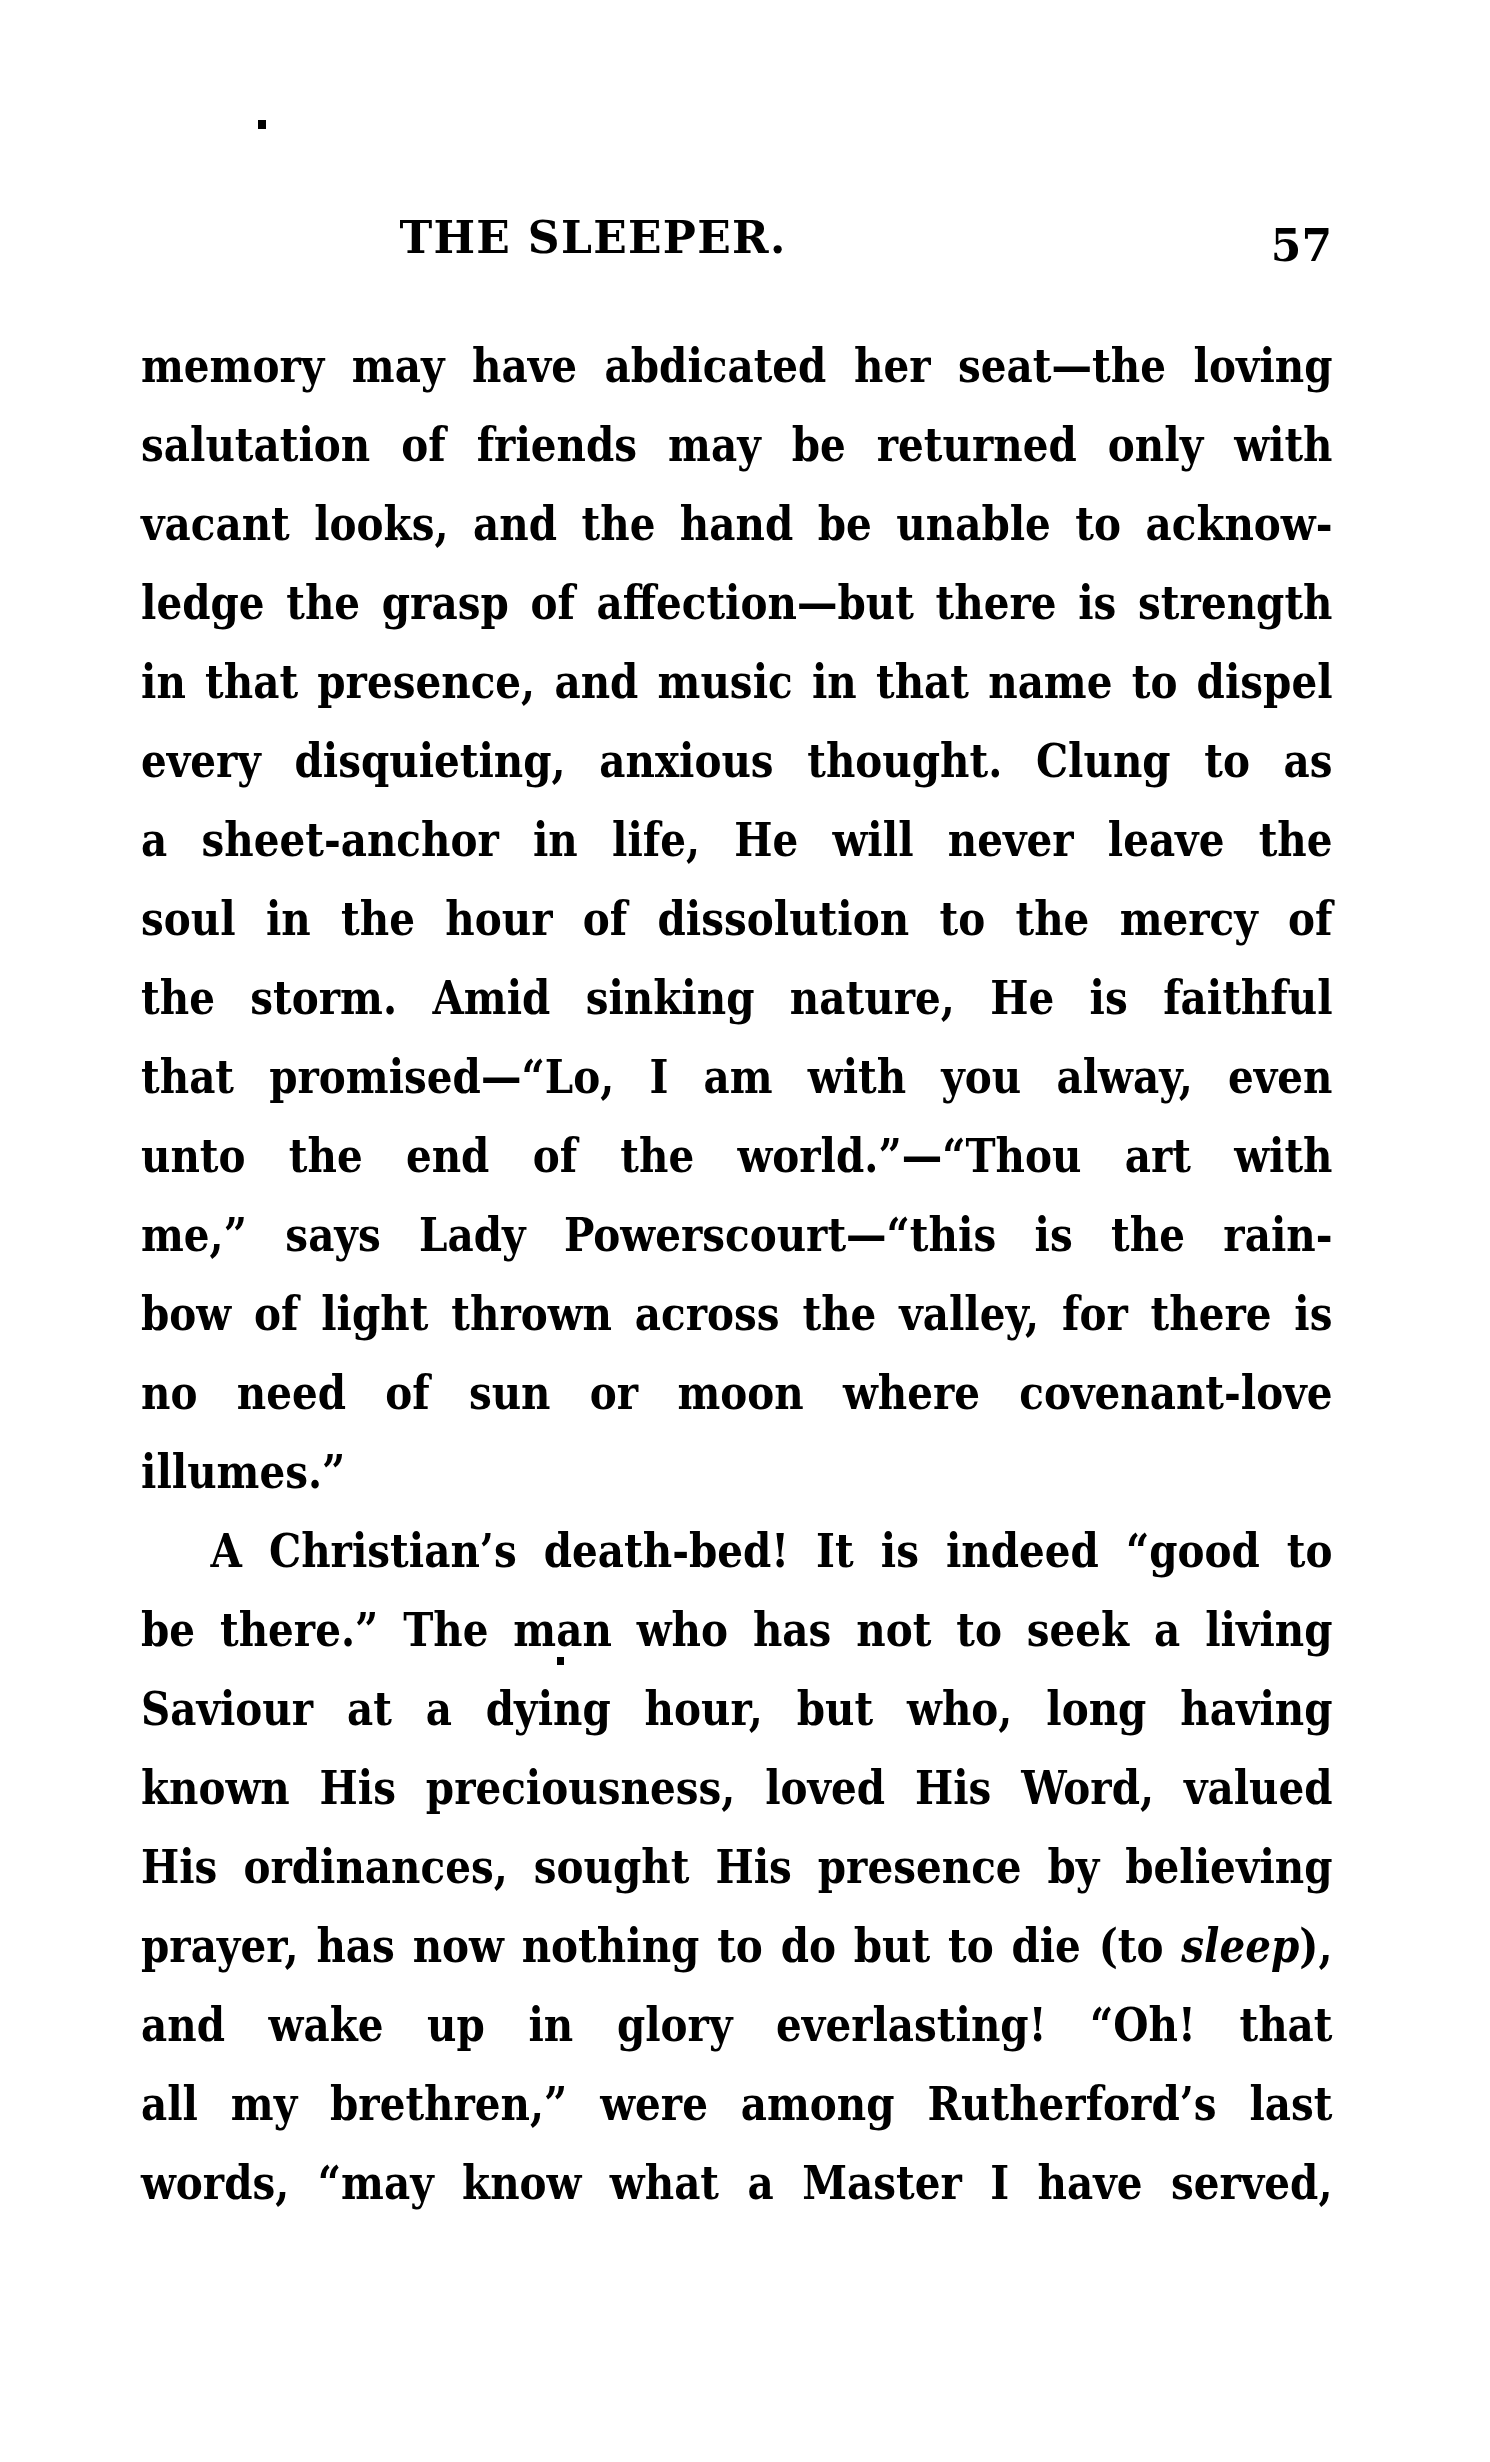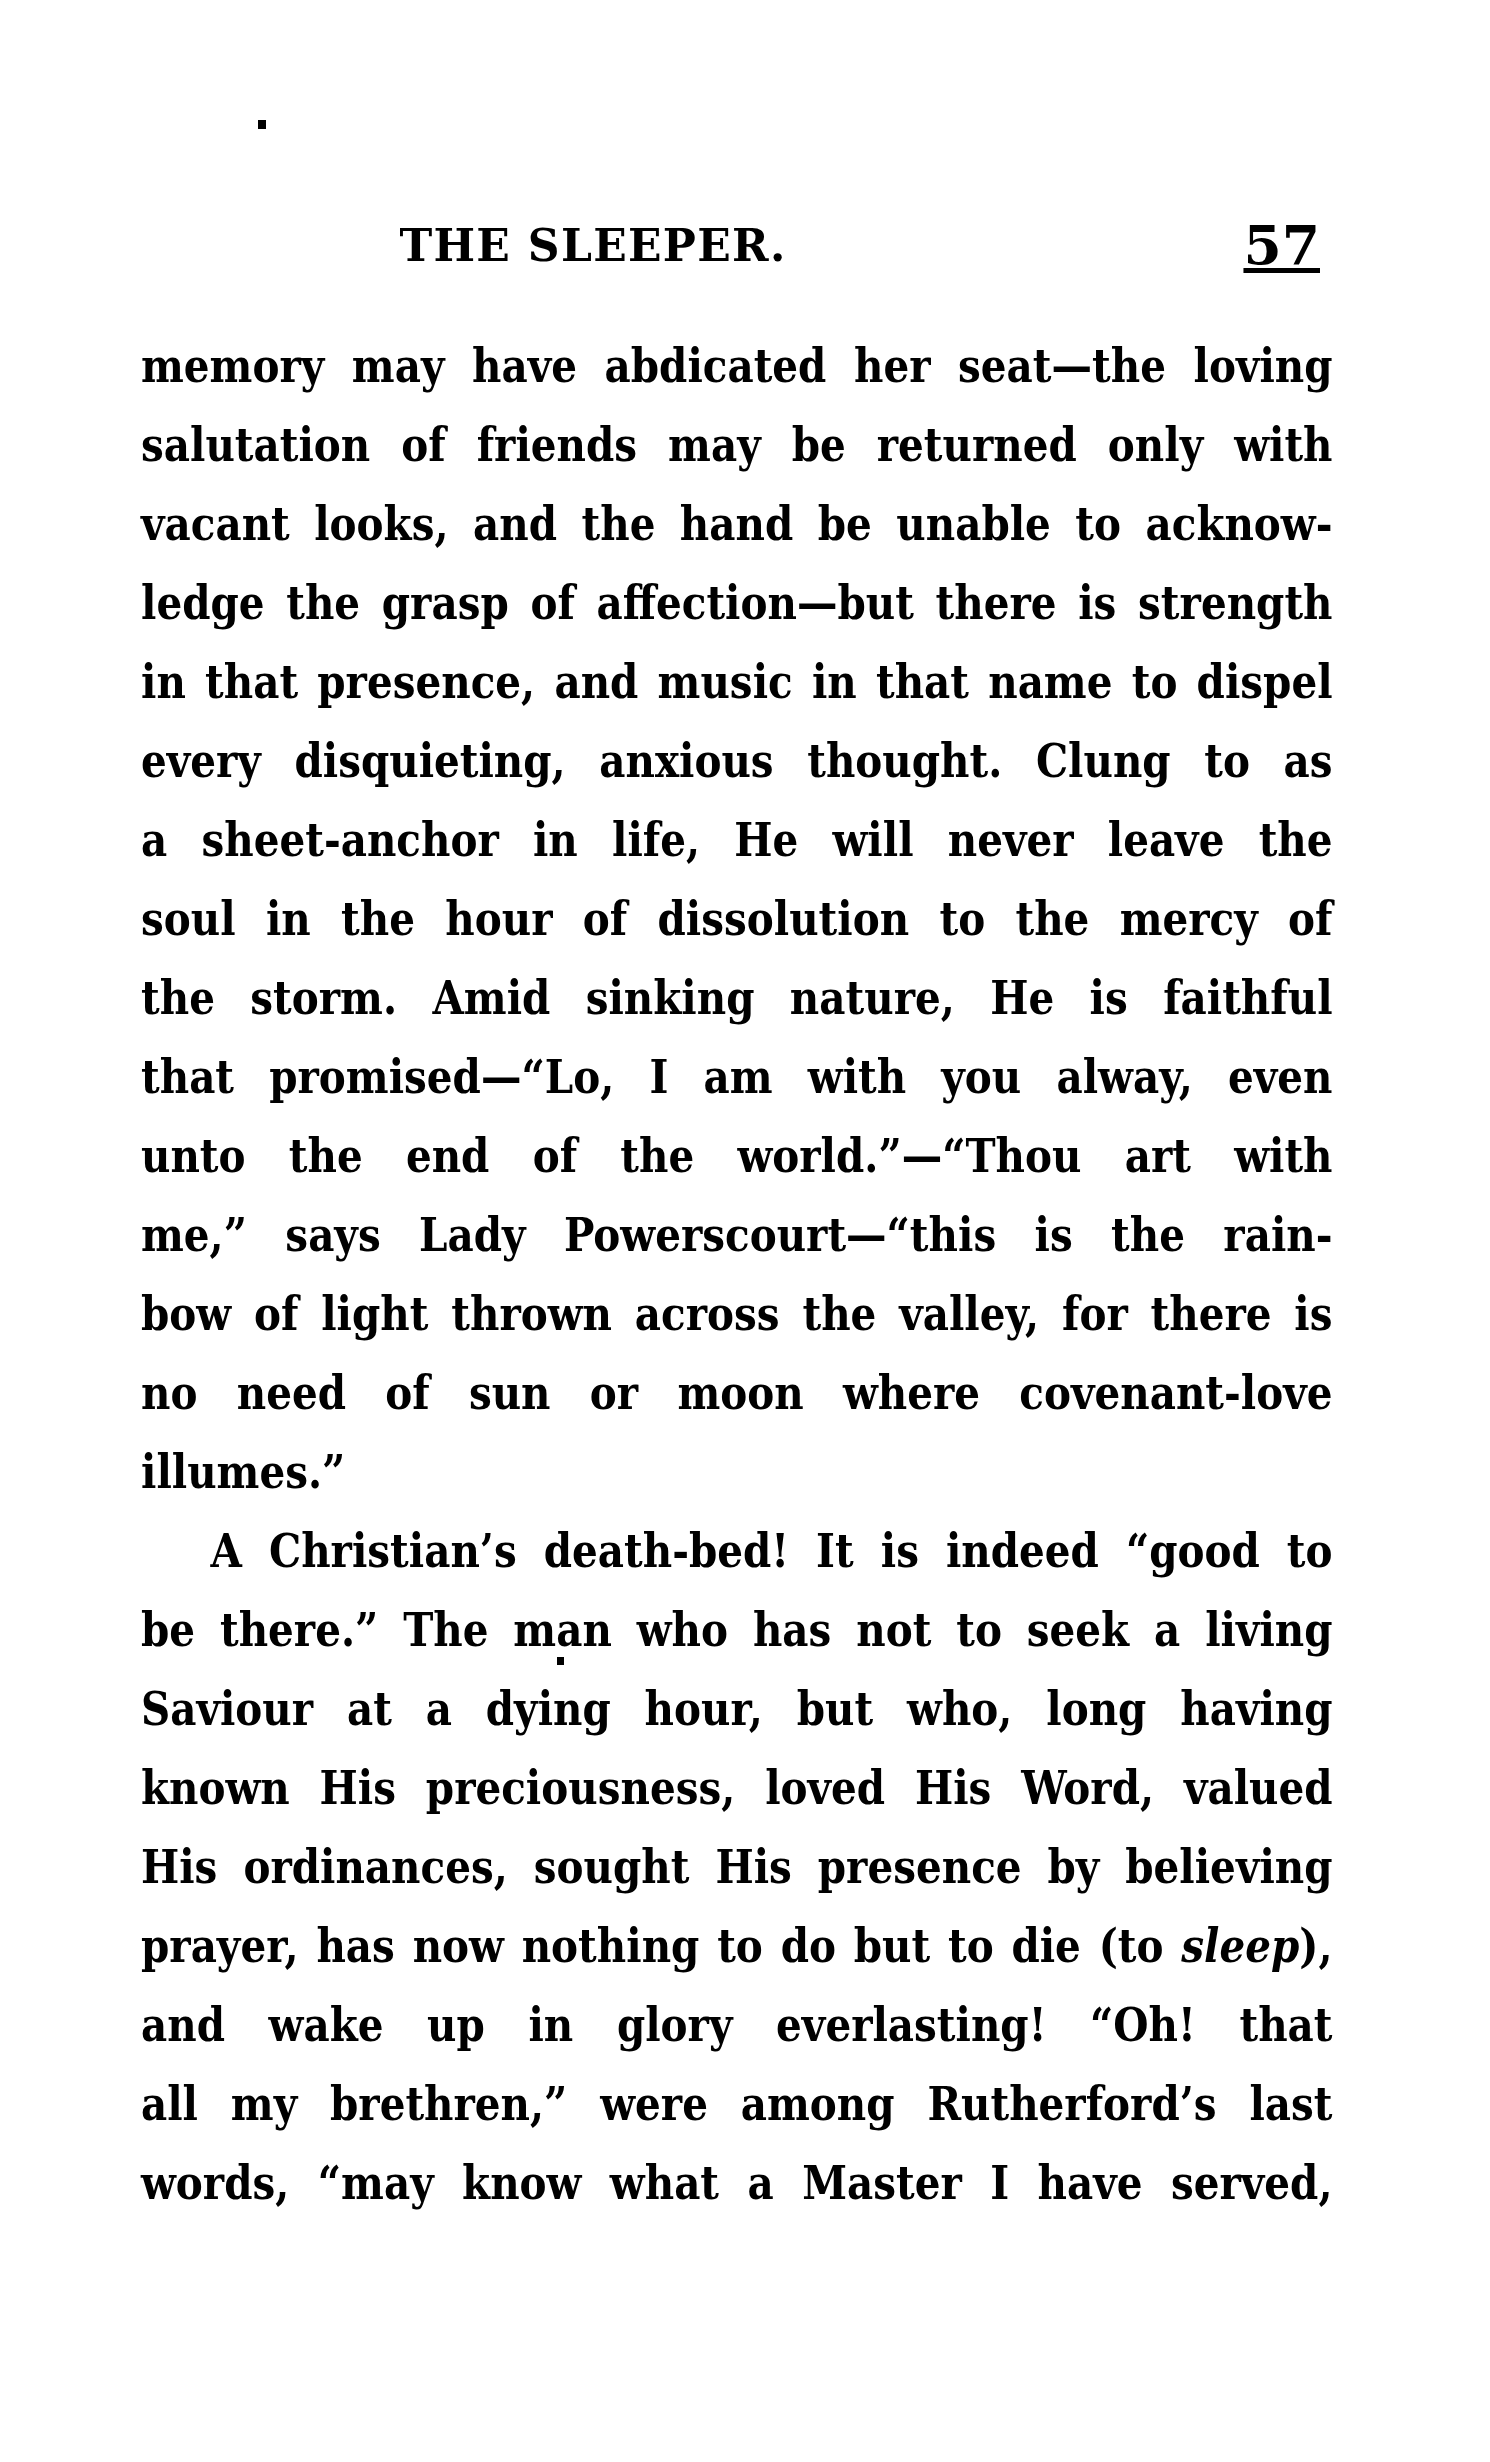--- a/index.html
+++ b/index.html
@@ -13,38 +13,37 @@
     height: 2462px;
     background: #ffffff;
     color: #000000;
     font-family: "DejaVu Serif", "Liberation Serif", serif;
     font-weight: 700;
     overflow: hidden;
   }
   
   .running-title {
     position: absolute;
-    top: 216px;
+    top: 208px;
     left: 0;
     width: 1186px;
     height: 60px;
     line-height: 60px;
     font-size: 44px;
     letter-spacing: 1.3px;
     text-align: center;
     white-space: nowrap;
   }
   .page-number {
     position: absolute;
     top: 216px;
-    right: 170px;
+    right: 158px;
     height: 60px;
     line-height: 60px;
-    font-size: 55px;
-    text-decoration: underline;
+    font-size: 44px;
   }
   
   .text-block {
     position: absolute;
     left: 141px;
     top: 327px;
     width: 1354px;
     transform: scaleX(0.88);
     transform-origin: 0 0;
     font-size: 46px;

